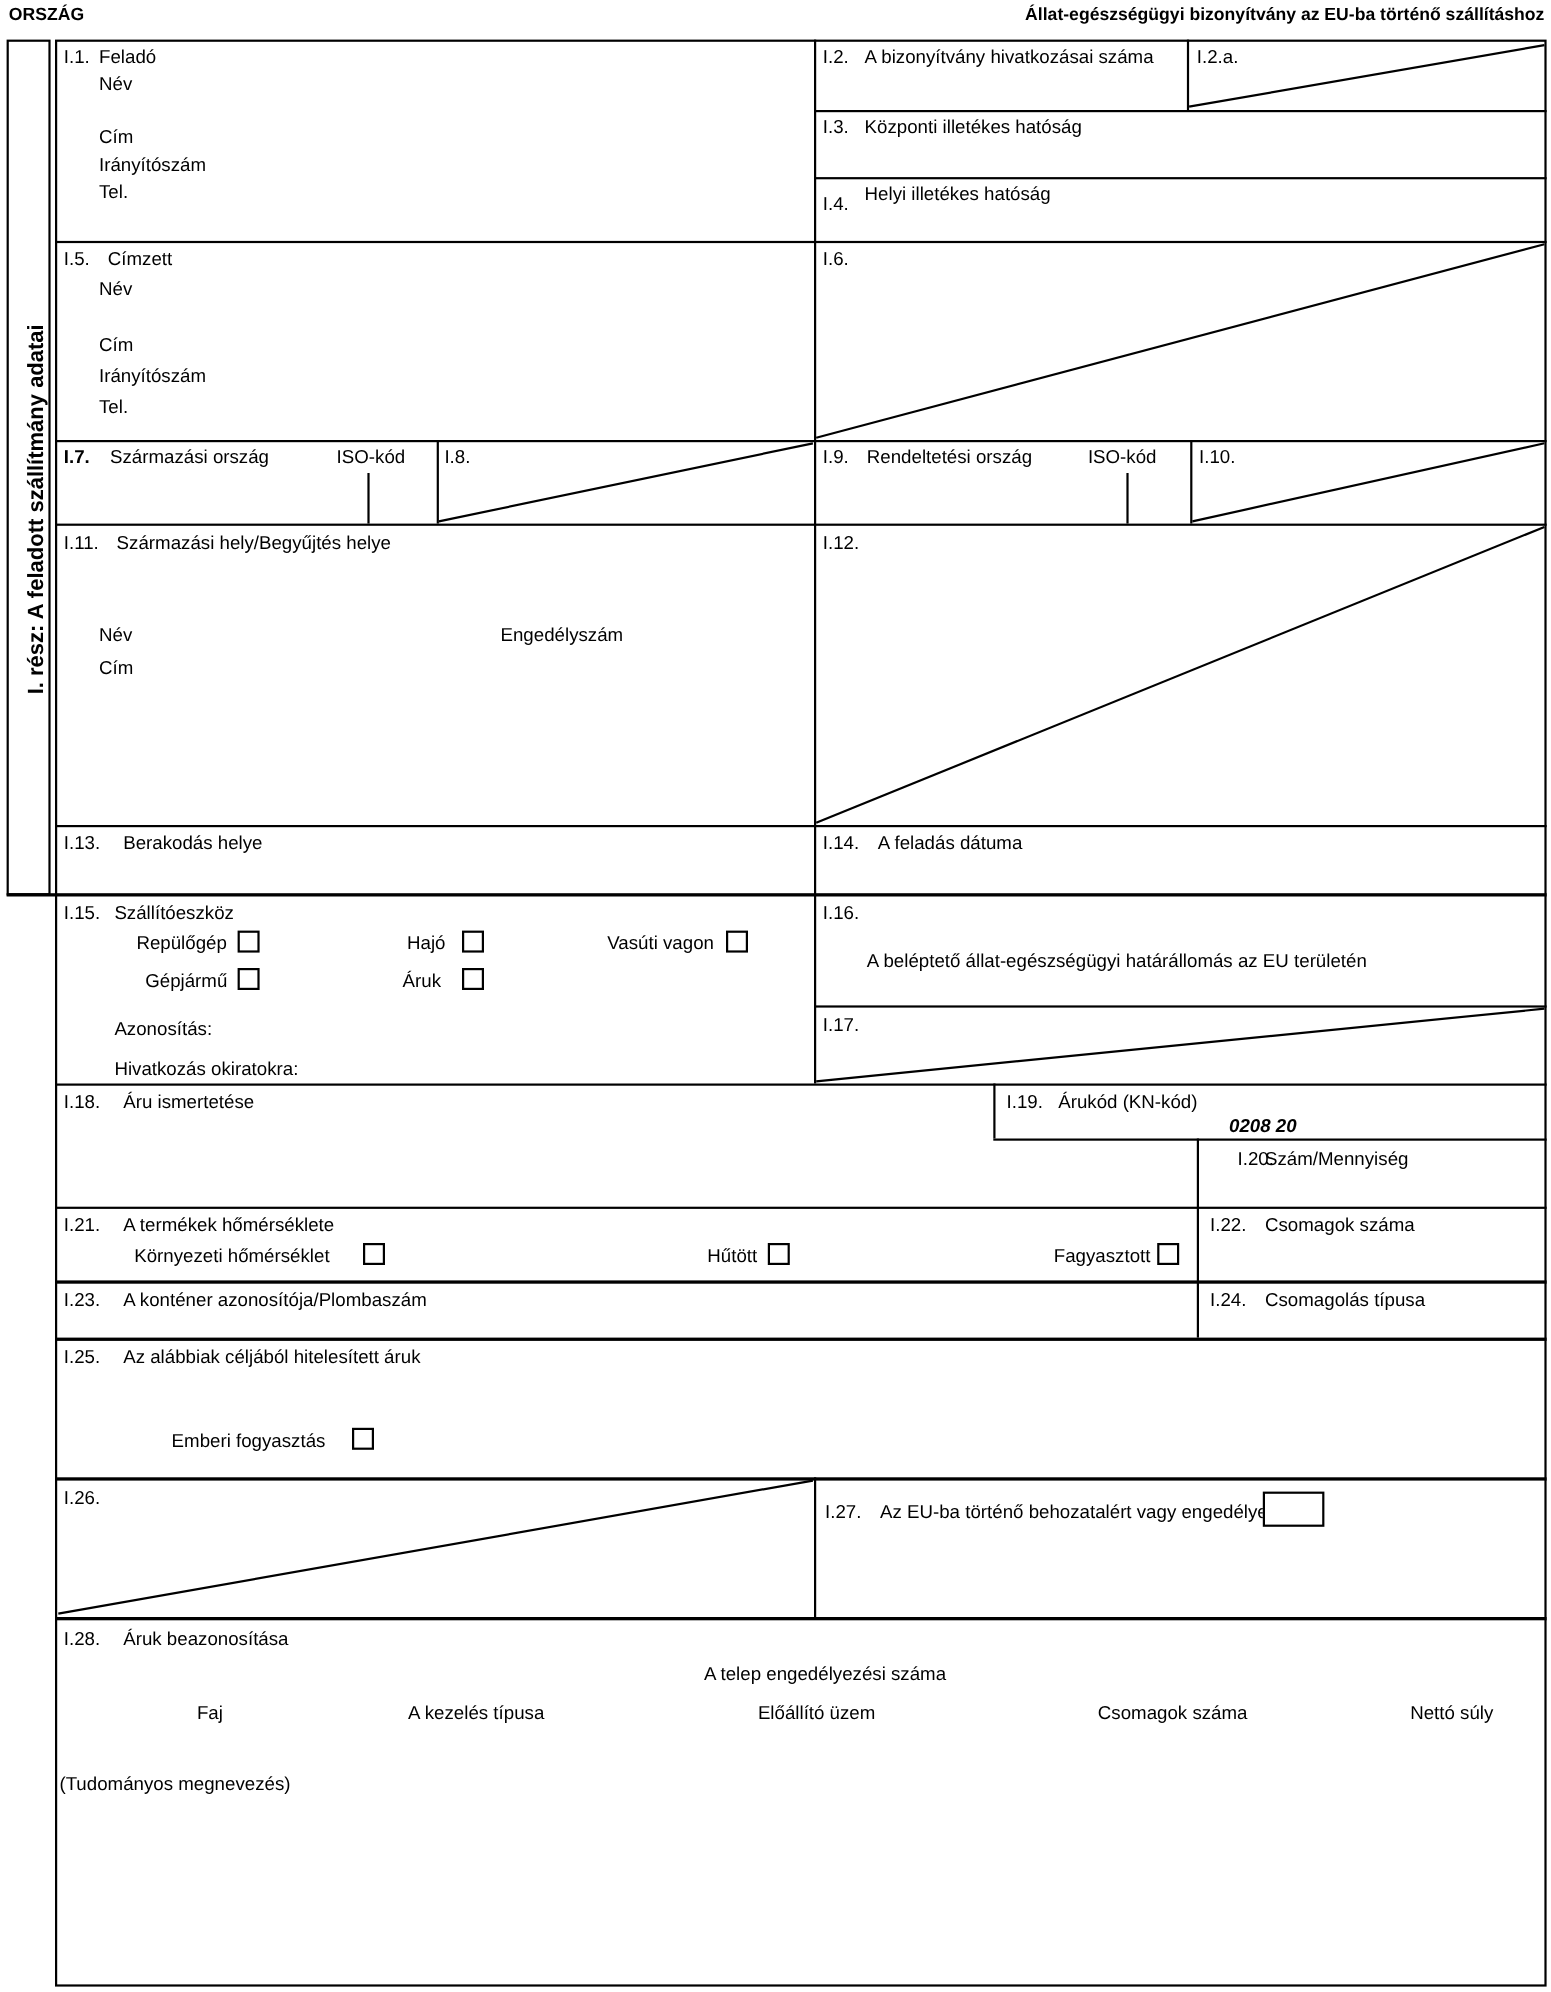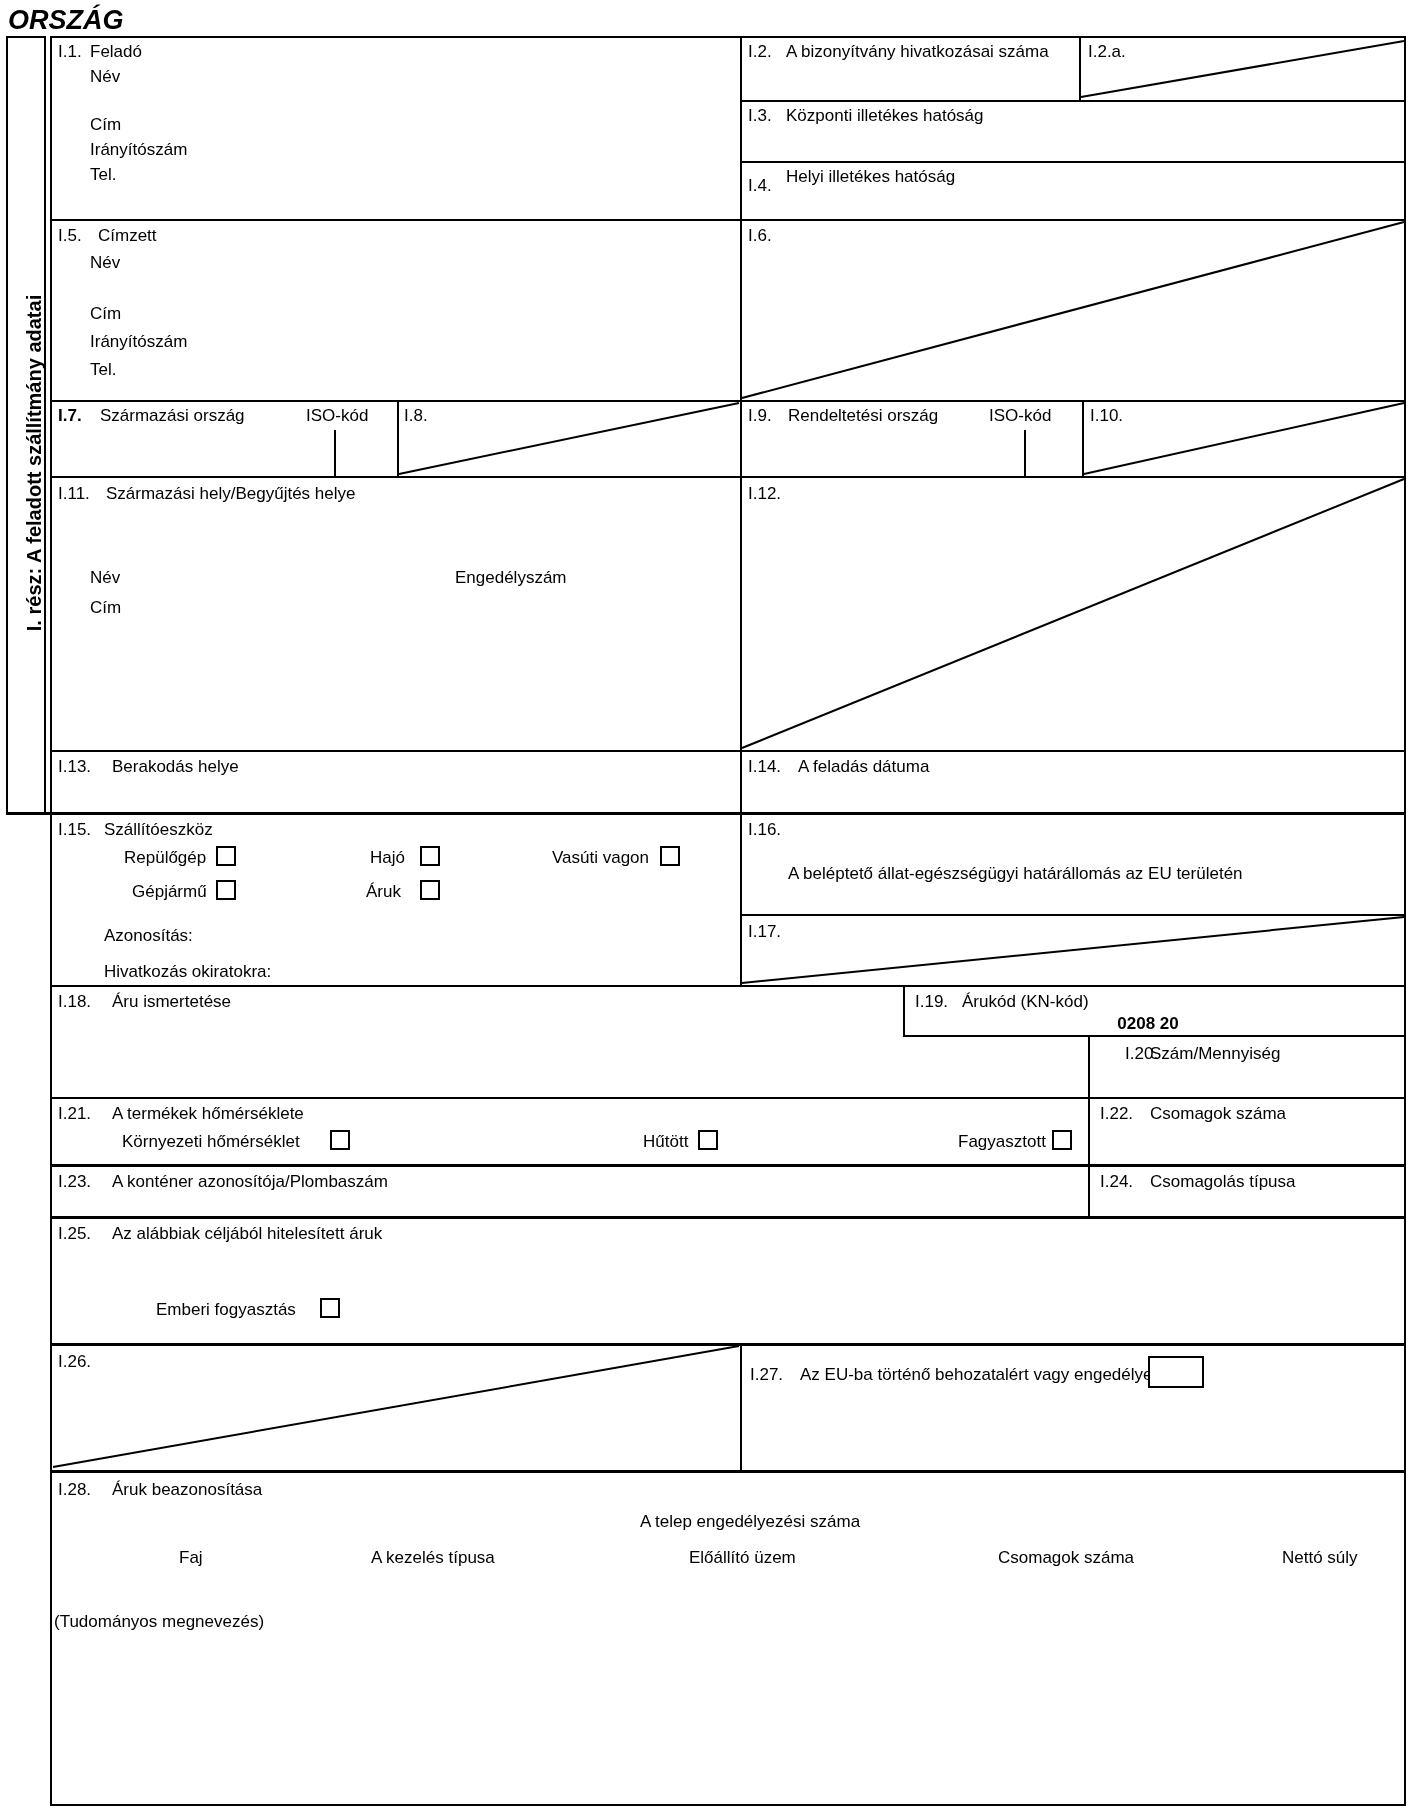--- a/index.html
+++ b/index.html
@@ -1,36 +1,37 @@
 <!DOCTYPE html>
 <html><head>
 <meta charset="utf-8">
 <style>
   html,body{margin:0;padding:0;background:#fff;}
   .page{position:relative;width:1410px;height:1811px;background:#fff;overflow:hidden;
         font-family:"Liberation Sans","DejaVu Sans",sans-serif;color:#000;}
   .t{position:absolute;font-size:17px;line-height:1.15;white-space:nowrap;}
-  .hdr{font-size:27px;font-weight:bold;font-style:italic;}
+  .hdr{font-size:16px;font-weight:bold;}
   .box{position:absolute;border:2px solid #000;box-sizing:border-box;background:transparent;}
   .hl{position:absolute;height:2px;background:#000;}
   .hl3{height:3px;}
   .vl{position:absolute;width:2px;background:#000;}
   .cb{position:absolute;width:20px;height:20px;border:2px solid #000;box-sizing:border-box;background:#fff;}
   .cb.big{width:56px;height:32px;}
   .side-label{position:absolute;left:26px;top:425px;transform:translate(-50%,-50%) rotate(-90deg);
               transform-origin:center;font-size:20px;font-weight:bold;white-space:nowrap;}
-  .code{font-weight:bold;text-align:center;}
+  .code{font-weight:bold;text-align:center;font-style:italic;}
   svg.diag{position:absolute;left:0;top:0;pointer-events:none;}
 </style>
 </head>
 <body>
 
 <div class="page">
 
   <div class="t hdr" style="left:8px;top:5px;">ORSZÁG</div>
+  <div class="t hdr" style="right:6px;left:auto;top:5px;">Állat-egészségügyi bizonyítvány az EU-ba történő szállításhoz</div>
 
   <div class="box" style="left:6px;top:36px;width:40px;height:778px;">
     <span class="side-label">I. rész: A feladott szállítmány adatai</span>
   </div>
 
   <div class="box" style="left:50px;top:36px;width:1356px;height:1770px;"></div>
 
   <div class="hl" style="left:740px;top:100px;width:666px;"></div>
   <div class="hl" style="left:740px;top:161px;width:666px;"></div>
   <div class="hl" style="left:50px;top:219px;width:1356px;"></div>

